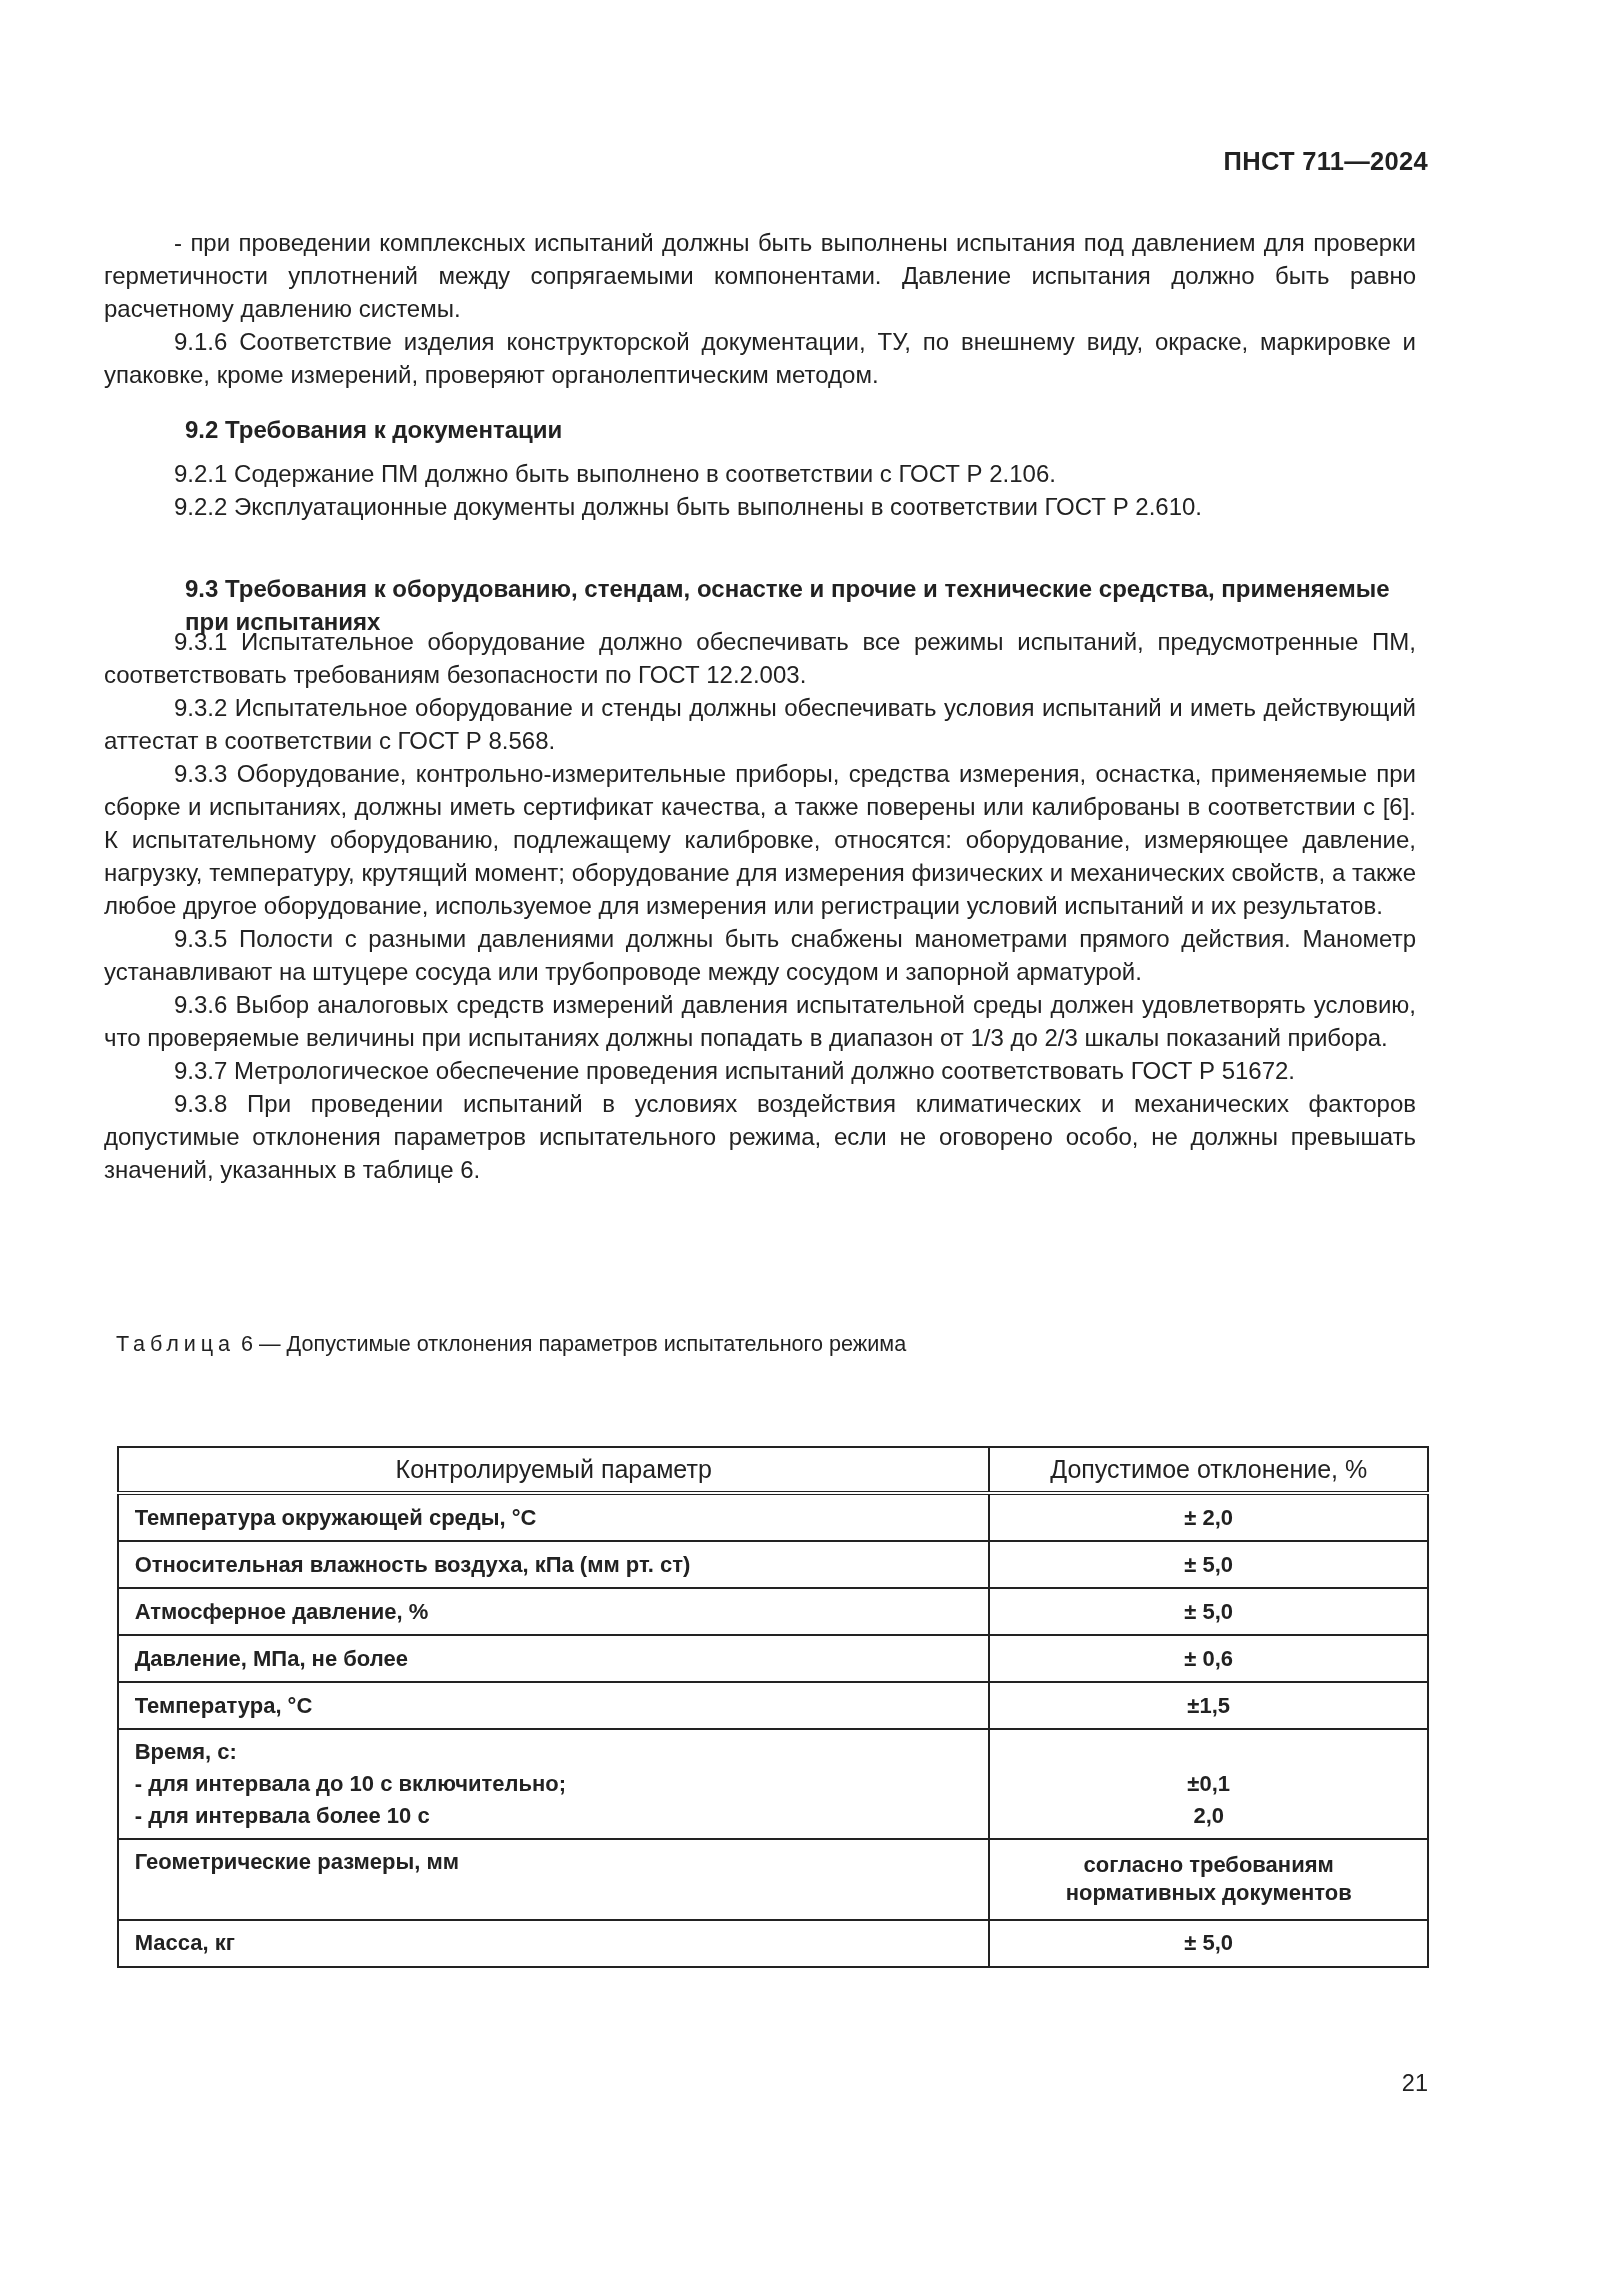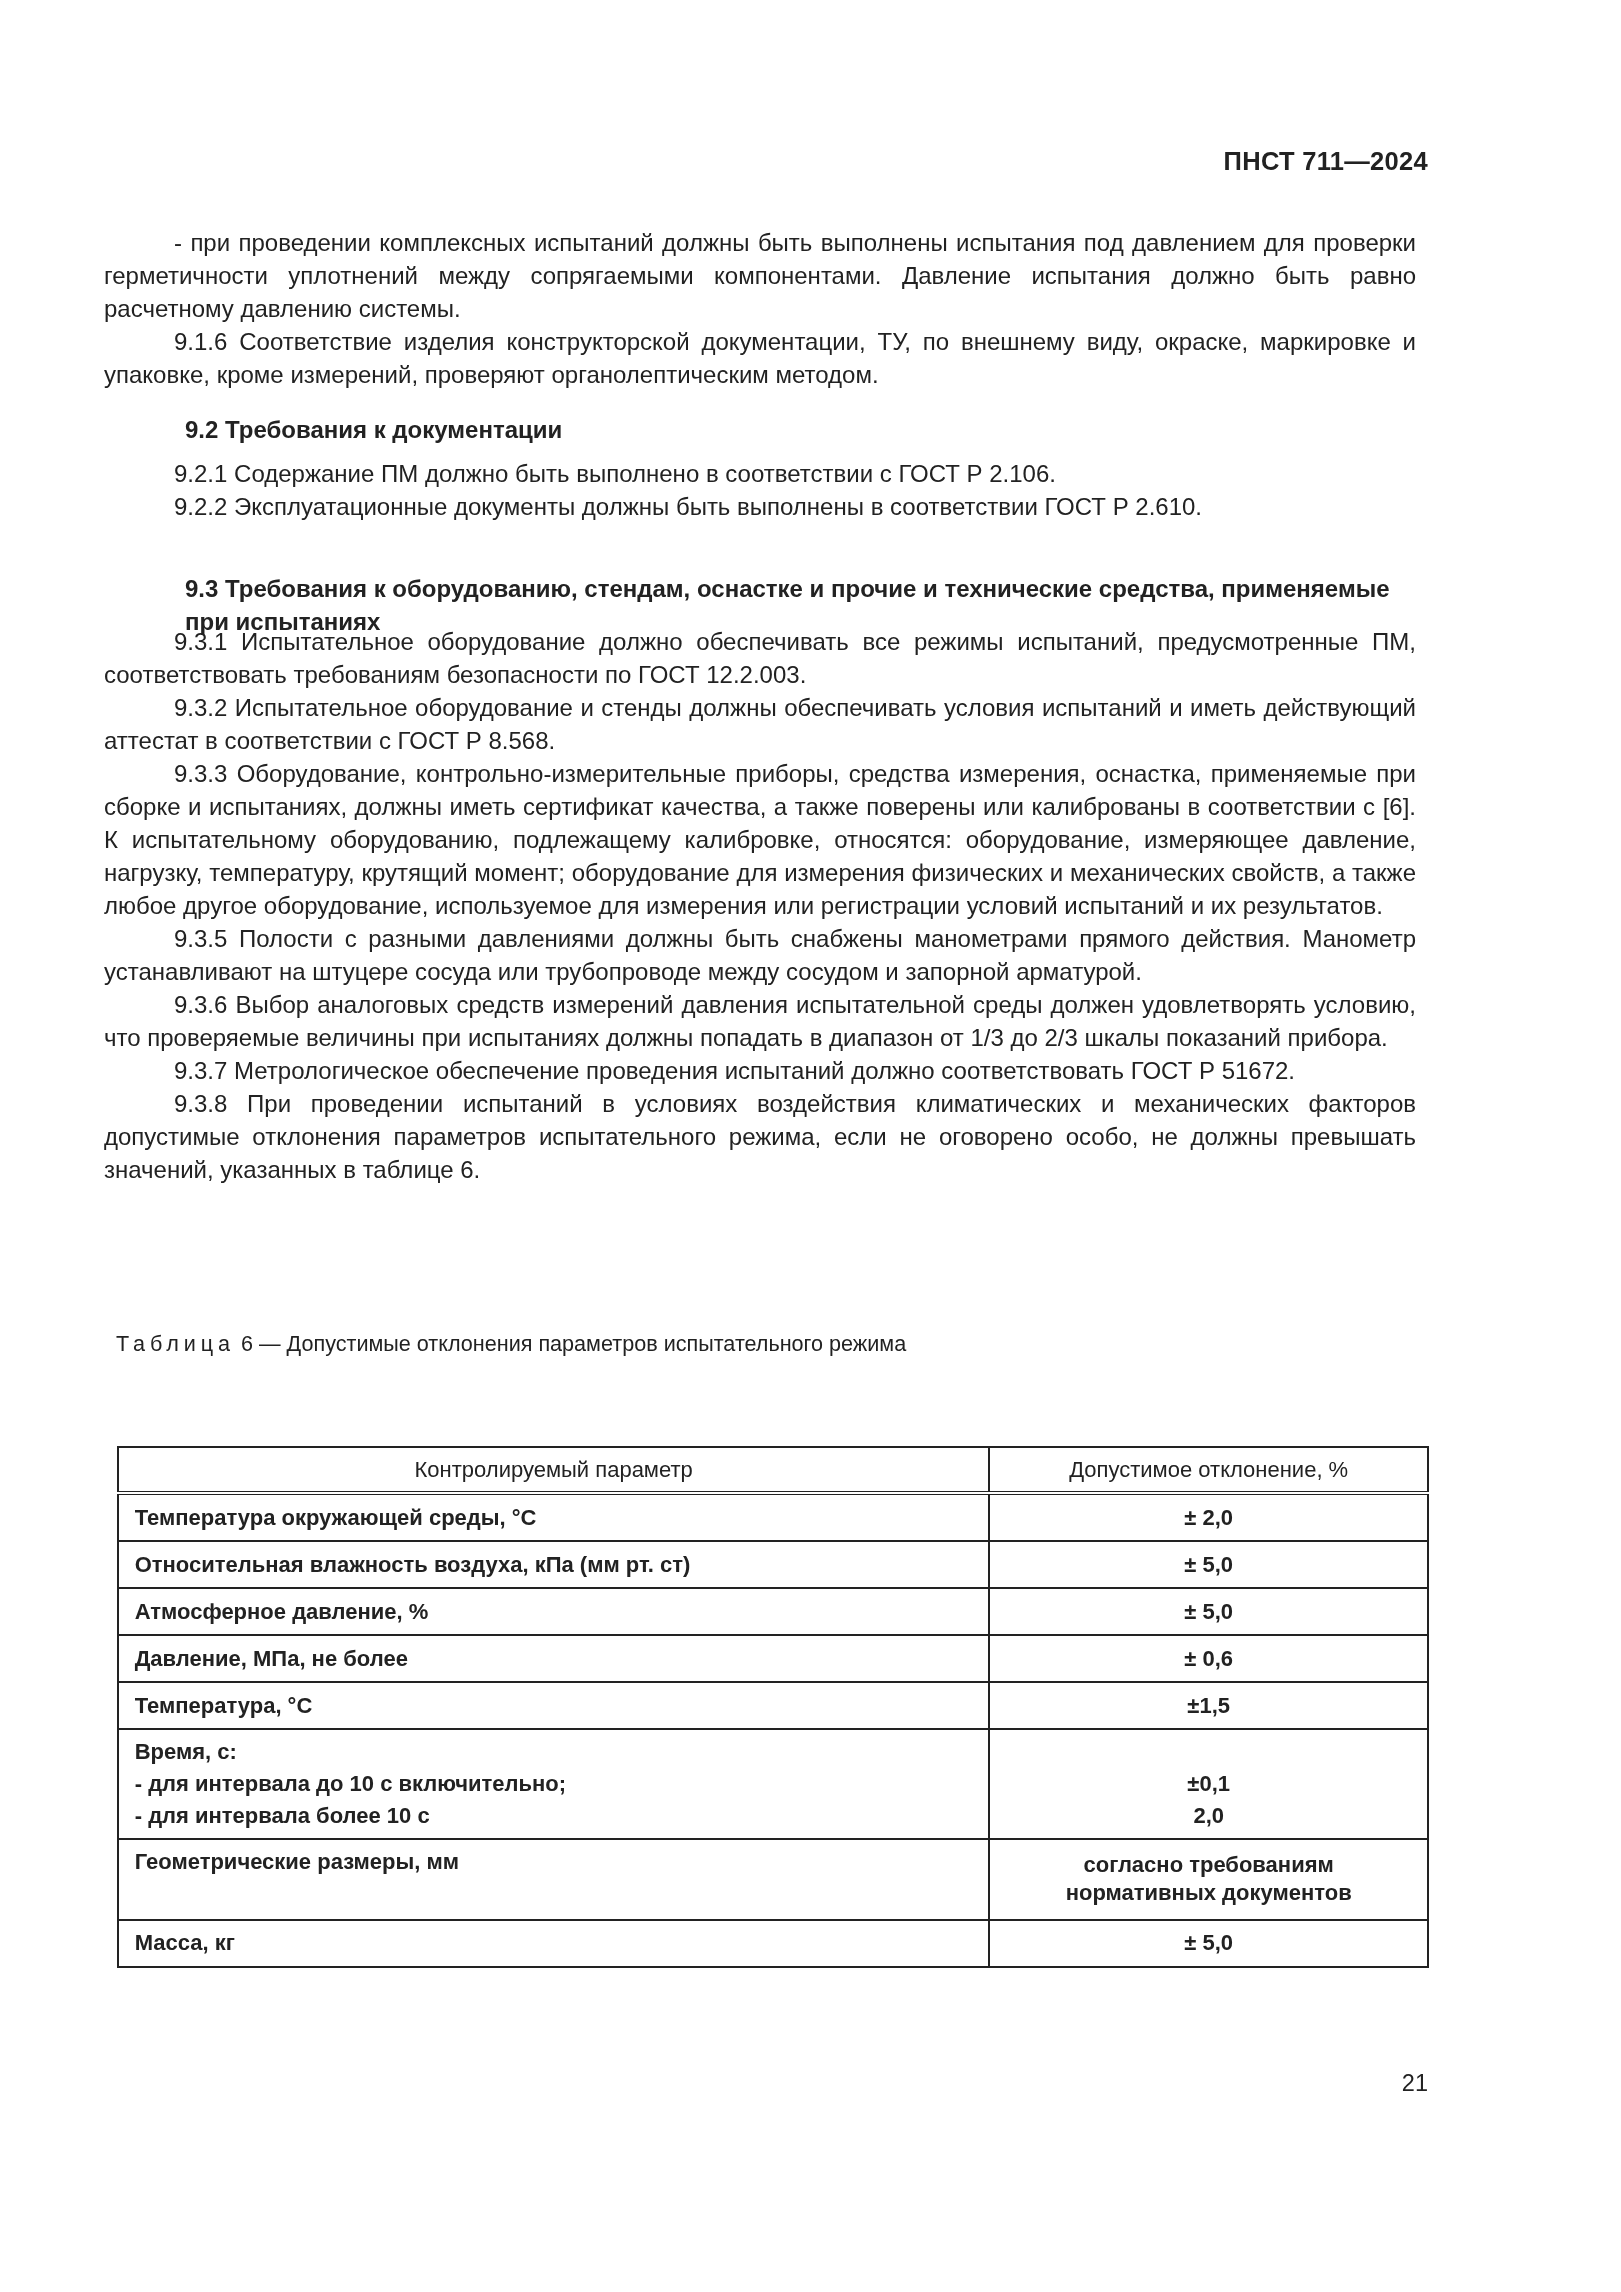--- a/index.html
+++ b/index.html
@@ -26,21 +26,21 @@
       position: absolute; top: 1331px; left: 116px; font-size: 21.6px;
     }
     .caption .spaced { letter-spacing: 4.9px; }
     table.tbl {
       position: absolute; top: 1446px; left: 117px; width: 1312px;
       border-collapse: collapse; font-size: 22px;
     }
     table.tbl td, table.tbl th {
       border: 2.9px solid #222; padding: 0 15.7px; vertical-align: middle; font-weight: bold;
     }
-    table.tbl th { font-weight: normal; height: 43px; text-align: center; font-size: 22px; border-bottom: 4.9px double #222; }
+    table.tbl th { font-weight: normal; height: 43px; text-align: center; font-size: 25px; border-bottom: 4.9px double #222; }
     table.tbl td.c1 { width: 838px; text-align: left; }
     table.tbl td.c2 { text-align: center; }
     table.tbl tr.r td { height: 45px; }
     .multi { line-height: 32px; padding-top: 5.9px !important; padding-bottom: 5.9px !important; vertical-align: top !important; }
     .sub { display: block; }
     .pagenum { position: absolute; top: 2070px; right: 193px; font-size: 23.5px; }
   </style>
 </head>
 <body>
 

